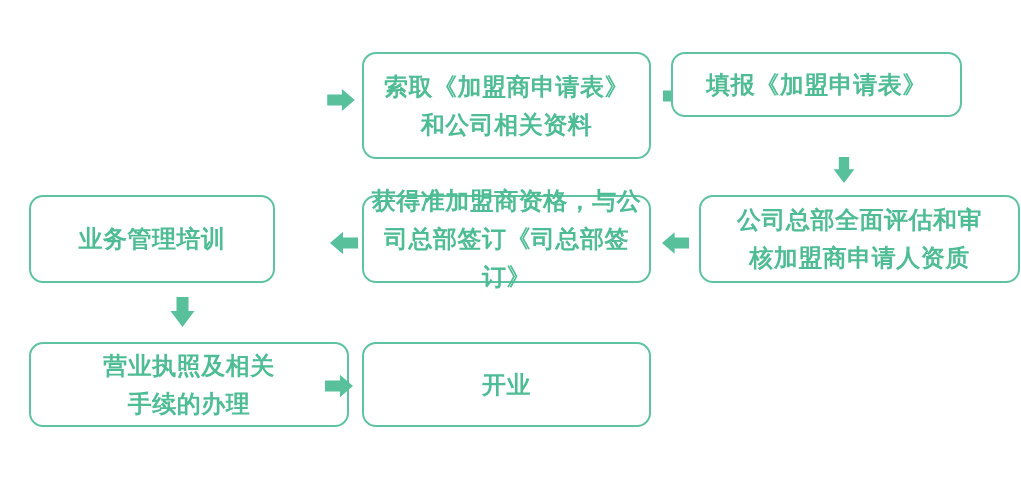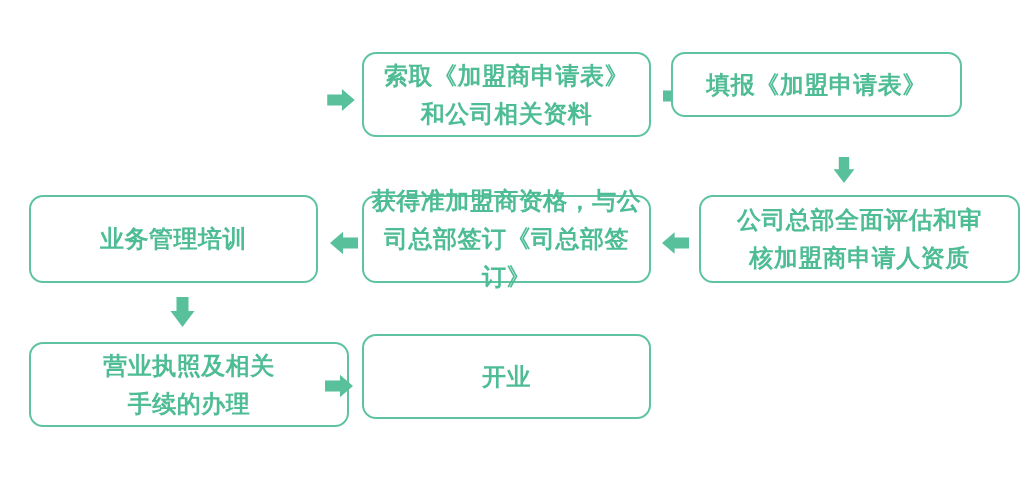--- a/index.html
+++ b/index.html
@@ -47,21 +47,21 @@
 </head>
 <body>
 
 <div id="canvas">
 
 
   <svg class="arrow" style="left:326px;top:89px;" width="30" height="22" viewBox="0 0 30 24">
     <polygon points="0,6 16,6 16,0 30,12 16,24 16,18 0,18"></polygon>
   </svg>
 
-  <div class="step box" style="left:362px;top:52px;width:289px;height:85px;">索取《加盟商申请表》
+  <div class="step box" style="left:362px;top:52px;width:289px;height:107px;">索取《加盟商申请表》
 和公司相关资料</div>
 
   <svg class="arrow" style="left:663px;top:85px;" width="27" height="22" viewBox="0 0 30 24">
     <polygon points="0,6 16,6 16,0 30,12 16,24 16,18 0,18"></polygon>
   </svg>
 
   <div class="step box" style="left:671px;top:52px;width:291px;height:65px;">填报《加盟申请表》</div>
 
   <svg class="arrow" style="left:833px;top:157px;" width="22" height="26" viewBox="0 0 24 30">
     <polygon points="6,0 18,0 18,14 24,14 12,30 0,14 6,14"></polygon>
@@ -74,28 +74,28 @@
     <polygon points="30,6 14,6 14,0 0,12 14,24 14,18 30,18"></polygon>
   </svg>
 
   <div class="step box" style="left:362px;top:195px;width:289px;height:88px;">获得准加盟商资格，与公
 司总部签订《司总部签订》</div>
 
   <svg class="arrow" style="left:330px;top:231px;" width="28" height="24" viewBox="0 0 30 24">
     <polygon points="30,6 14,6 14,0 0,12 14,24 14,18 30,18"></polygon>
   </svg>
 
-  <div class="step box" style="left:29px;top:195px;width:289px;height:88px;">业务管理培训</div>
+  <div class="step box" style="left:29px;top:195px;width:246px;height:88px;">业务管理培训</div>
 
   <svg class="arrow" style="left:166px;top:297px;" width="33" height="30" viewBox="0 0 24 30">
     <polygon points="6,0 18,0 18,14 24,14 12,30 0,14 6,14"></polygon>
   </svg>
 
   <div class="step box" style="left:29px;top:342px;width:320px;height:85px;">营业执照及相关
 手续的办理</div>
 
   <svg class="arrow" style="left:325px;top:374px;" width="28" height="24" viewBox="0 0 30 24">
     <polygon points="0,6 16,6 16,0 30,12 16,24 16,18 0,18"></polygon>
   </svg>
 
-  <div class="step box" style="left:362px;top:334px;width:289px;height:85px;">开业</div>
+  <div class="step box" style="left:362px;top:342px;width:289px;height:85px;">开业</div>
 
 </div>
 
 </body></html>

